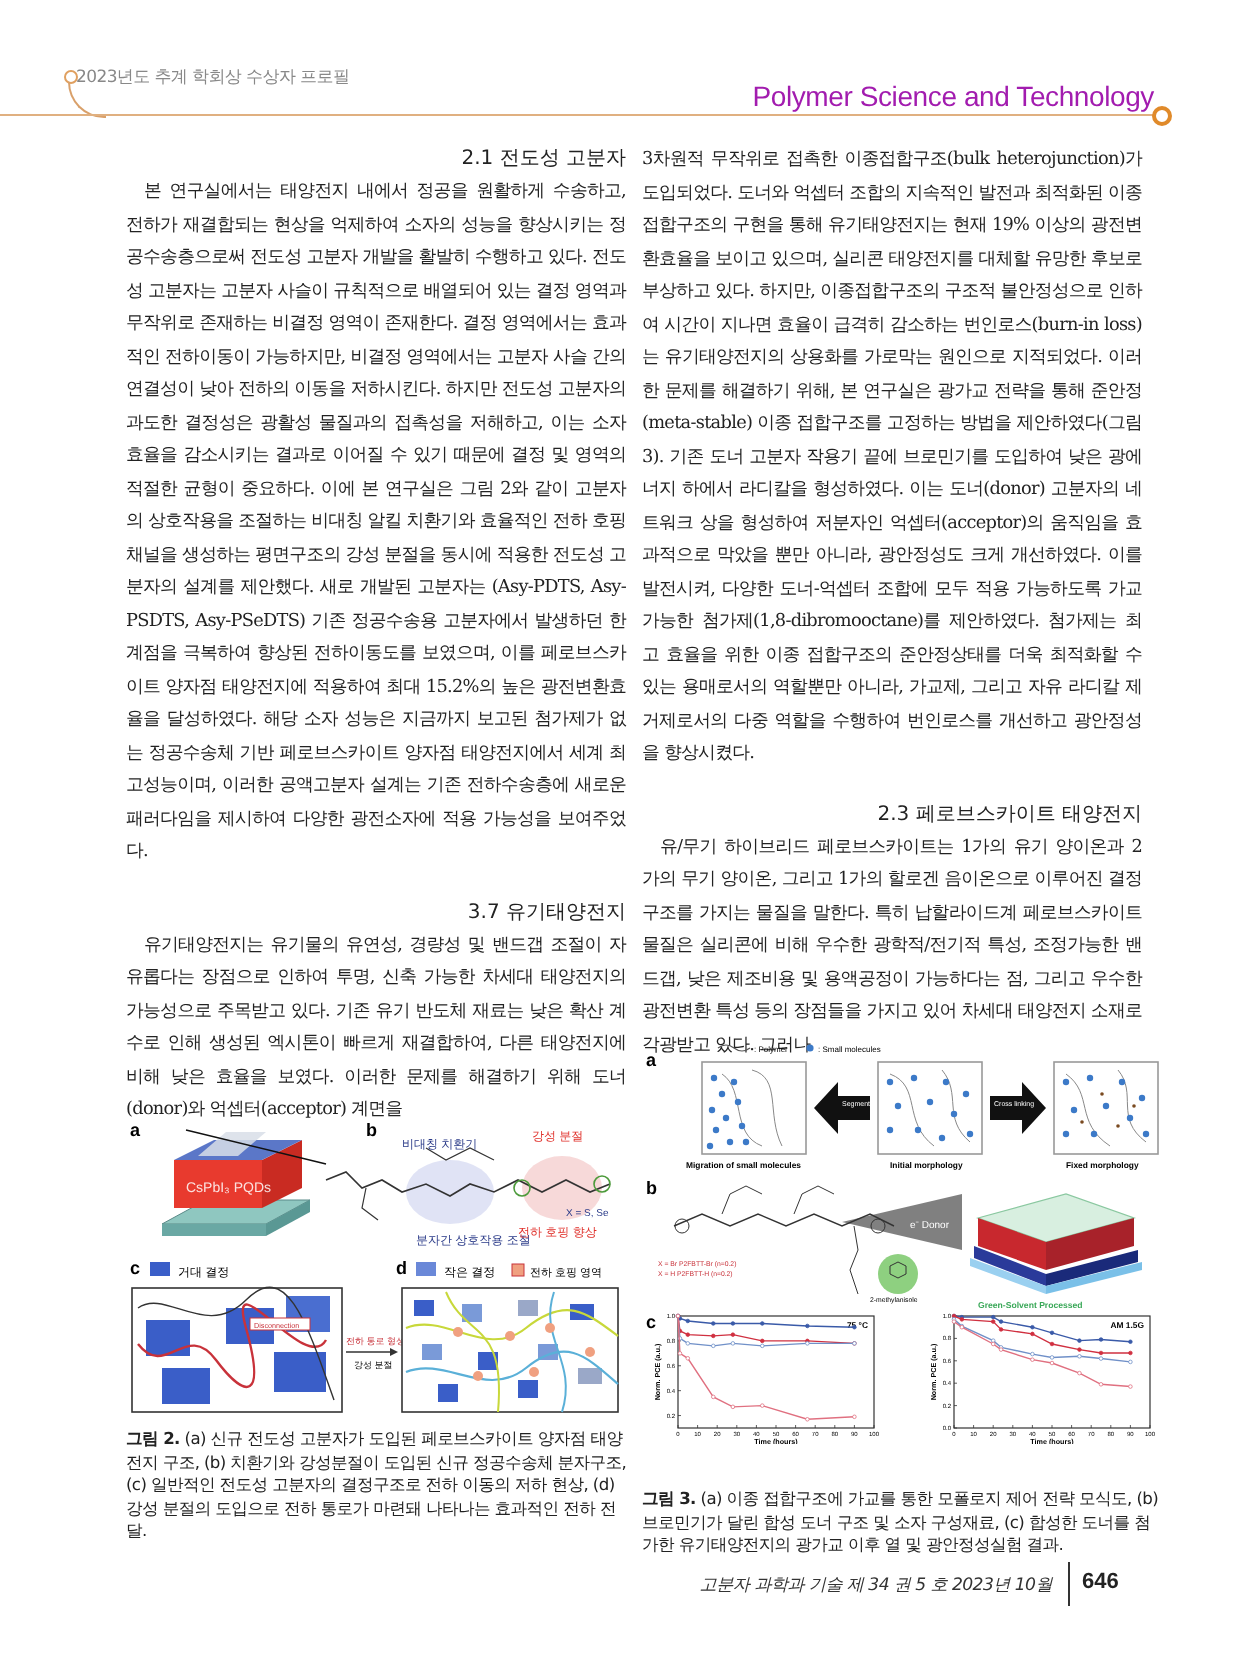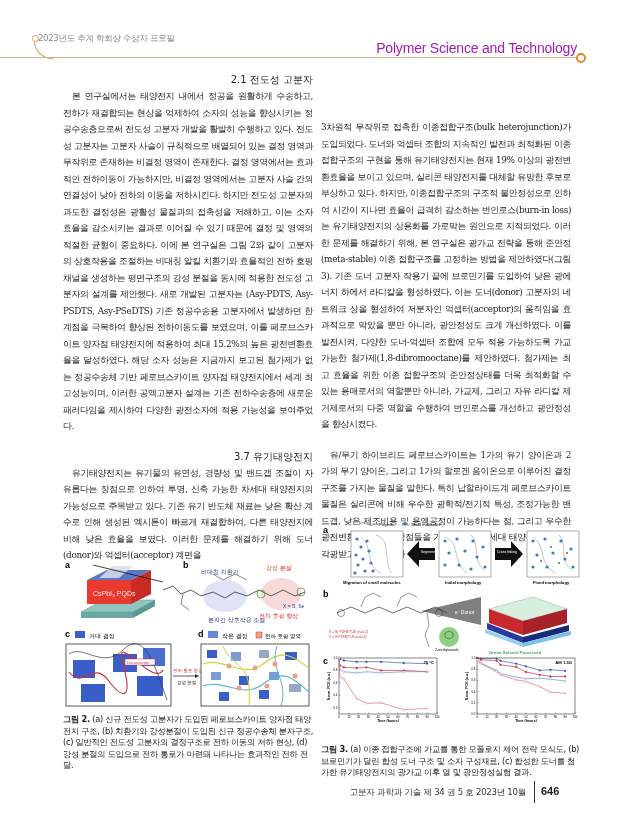--- a/index.html
+++ b/index.html
@@ -7,36 +7,36 @@
   .hdr-left { position:absolute; left:38px; top:33px; font-size:8.5px; color:#888; letter-spacing:-0.3px; }
   .hdr-dot { position:absolute; left:32px; top:35px; width:5px; height:5px; border:1.3px solid #e0a060; border-radius:50%; }
   .hdr-curve { position:absolute; left:34px; top:41px; width:18px; height:17px; border-left:1px solid #d9a06a; border-bottom:1px solid #d9a06a; border-bottom-left-radius:18px; }
   .hdr-line { position:absolute; left:48px; right:44px; top:57px; height:0; border-top:1px solid #e0b080; }
   .hdr-line-left { position:absolute; left:0; width:50px; top:57px; border-top:1px solid #e0b080; }
   .hdr-right { position:absolute; right:45px; top:40px; font-family:"Liberation Sans", sans-serif; font-size:14px; color:#a21caf; letter-spacing:-0.2px; }
   .hdr-circle { position:absolute; right:36px; top:53px; width:6px; height:6px; border:2px solid #e08a2a; border-radius:50%; background:#fff; }
 
   .col { position:absolute; top:72px; width:250px; font-size:8.9px; line-height:16.5px; }
   .col.left { left:63px; }
-  .col.right { left:321px;margin-top:47px; }
+  .col.right { left:321px; }
   .h2 { font-weight:bold; font-size:10.5px; margin:0 0 6px 0; line-height:14px; }
   .h3 { font-weight:normal; font-size:10px; margin:0; line-height:16px;text-align:right; }
   p { margin:0; text-align:justify; text-indent:9px; font-family:"DejaVu Serif", serif; letter-spacing:-0.35px; }
   p.noind { text-indent:0; }
   .gap { height:14px; }
 
   .fig { position:absolute; }
   .fig2 { left:63px; top:560px; width:250px; height:150px; }
   .fig3 { left:321px; top:517px; width:262px; height:205px; }
   .caption { position:absolute; font-size:8.3px; line-height:11.5px; letter-spacing:-0.3px; font-family:"DejaVu Sans", sans-serif; color:#222; }
   .caption b { font-weight:bold; }
   .cap2 { left:63px; top:714px; width:252px; }
   .cap3 { left:321px; top:703px; width:262px;margin-top:41px; }
 
-  .footer { position:absolute; right:96px; top:787px; font-size:8.6px; color:#333; letter-spacing:-0.3px; }
+  .footer { position:absolute; right:96px; top:787px; font-size:8.6px; color:#333; letter-spacing:-0.3px;font-style:italic; }
   .footer-bar { position:absolute; left:534px; top:781px; width:1px; height:22px; background:#333; }
   .page-num { position:absolute; left:541px; top:785px; font-family:"Liberation Sans", sans-serif; font-weight:bold; font-size:11px; color:#222; }
 
   svg text { font-family:"Liberation Sans", sans-serif; }
 </style>
 </head>
 <body>
 
 <div class="hdr-dot"></div>
 <div class="hdr-curve"></div>
@@ -50,20 +50,21 @@
   <div class="h3">2.1 전도성 고분자</div>
   <p>본 연구실에서는 태양전지 내에서 정공을 원활하게 수송하고, 전하가 재결합되는 현상을 억제하여 소자의 성능을 향상시키는 정공수송층으로써 전도성 고분자 개발을 활발히 수행하고 있다. 전도성 고분자는 고분자 사슬이 규칙적으로 배열되어 있는 결정 영역과 무작위로 존재하는 비결정 영역이 존재한다. 결정 영역에서는 효과적인 전하이동이 가능하지만, 비결정 영역에서는 고분자 사슬 간의 연결성이 낮아 전하의 이동을 저하시킨다. 하지만 전도성 고분자의 과도한 결정성은 광활성 물질과의 접촉성을 저해하고, 이는 소자 효율을 감소시키는 결과로 이어질 수 있기 때문에 결정 및 영역의 적절한 균형이 중요하다. 이에 본 연구실은 그림 2와 같이 고분자의 상호작용을 조절하는 비대칭 알킬 치환기와 효율적인 전하 호핑 채널을 생성하는 평면구조의 강성 분절을 동시에 적용한 전도성 고분자의 설계를 제안했다. 새로 개발된 고분자는 (Asy-PDTS, Asy-PSDTS, Asy-PSeDTS) 기존 정공수송용 고분자에서 발생하던 한계점을 극복하여 향상된 전하이동도를 보였으며, 이를 페로브스카이트 양자점 태양전지에 적용하여 최대 15.2%의 높은 광전변환효율을 달성하였다. 해당 소자 성능은 지금까지 보고된 첨가제가 없는 정공수송체 기반 페로브스카이트 양자점 태양전지에서 세계 최고성능이며, 이러한 공액고분자 설계는 기존 전하수송층에 새로운 패러다임을 제시하여 다양한 광전소자에 적용 가능성을 보여주었다.</p>
   <div class="gap"></div>
   <div class="h3">3.7 유기태양전지</div>
   <p>유기태양전지는 유기물의 유연성, 경량성 및 밴드갭 조절이 자유롭다는 장점으로 인하여 투명, 신축 가능한 차세대 태양전지의 가능성으로 주목받고 있다. 기존 유기 반도체 재료는 낮은 확산 계수로 인해 생성된 엑시톤이 빠르게 재결합하여, 다른 태양전지에 비해 낮은 효율을 보였다. 이러한 문제를 해결하기 위해 도너(donor)와 억셉터(acceptor) 계면을</p>
 </div>
 
 <div class="col right">
   <p class="noind">3차원적 무작위로 접촉한 이종접합구조(bulk heterojunction)가 도입되었다. 도너와 억셉터 조합의 지속적인 발전과 최적화된 이종접합구조의 구현을 통해 유기태양전지는 현재 19% 이상의 광전변환효율을 보이고 있으며, 실리콘 태양전지를 대체할 유망한 후보로 부상하고 있다. 하지만, 이종접합구조의 구조적 불안정성으로 인하여 시간이 지나면 효율이 급격히 감소하는 번인로스(burn-in loss)는 유기태양전지의 상용화를 가로막는 원인으로 지적되었다. 이러한 문제를 해결하기 위해, 본 연구실은 광가교 전략을 통해 준안정(meta-stable) 이종 접합구조를 고정하는 방법을 제안하였다(그림 3). 기존 도너 고분자 작용기 끝에 브로민기를 도입하여 낮은 광에너지 하에서 라디칼을 형성하였다. 이는 도너(donor) 고분자의 네트워크 상을 형성하여 저분자인 억셉터(acceptor)의 움직임을 효과적으로 막았을 뿐만 아니라, 광안정성도 크게 개선하였다. 이를 발전시켜, 다양한 도너-억셉터 조합에 모두 적용 가능하도록 가교가능한 첨가제(1,8-dibromooctane)를 제안하였다. 첨가제는 최고 효율을 위한 이종 접합구조의 준안정상태를 더욱 최적화할 수 있는 용매로서의 역할뿐만 아니라, 가교제, 그리고 자유 라디칼 제거제로서의 다중 역할을 수행하여 번인로스를 개선하고 광안정성을 향상시켰다.</p>
   <div class="gap"></div>
+  <div class="h3">2.3 페로브스카이트 태양전지</div>
   <p>유/무기 하이브리드 페로브스카이트는 1가의 유기 양이온과 2가의 무기 양이온, 그리고 1가의 할로겐 음이온으로 이루어진 결정 구조를 가지는 물질을 말한다. 특히 납할라이드계 페로브스카이트 물질은 실리콘에 비해 우수한 광학적/전기적 특성, 조정가능한 밴드갭, 낮은 제조비용 및 용액공정이 가능하다는 점, 그리고 우수한 광전변환 특성 등의 장점들을 가지고 있어 차세대 태양전지 소재로 각광받고 있다. 그러나</p>
 </div>
 
 <div class="fig fig2">
   <svg width="250" height="150" viewBox="0 0 250 150">
     <text x="2" y="8" font-size="9" font-weight="bold">a</text>
     <text x="120" y="8" font-size="9" font-weight="bold">b</text>
     <text x="2" y="77" font-size="9" font-weight="bold">c</text>
     <text x="135" y="77" font-size="9" font-weight="bold">d</text>
 

